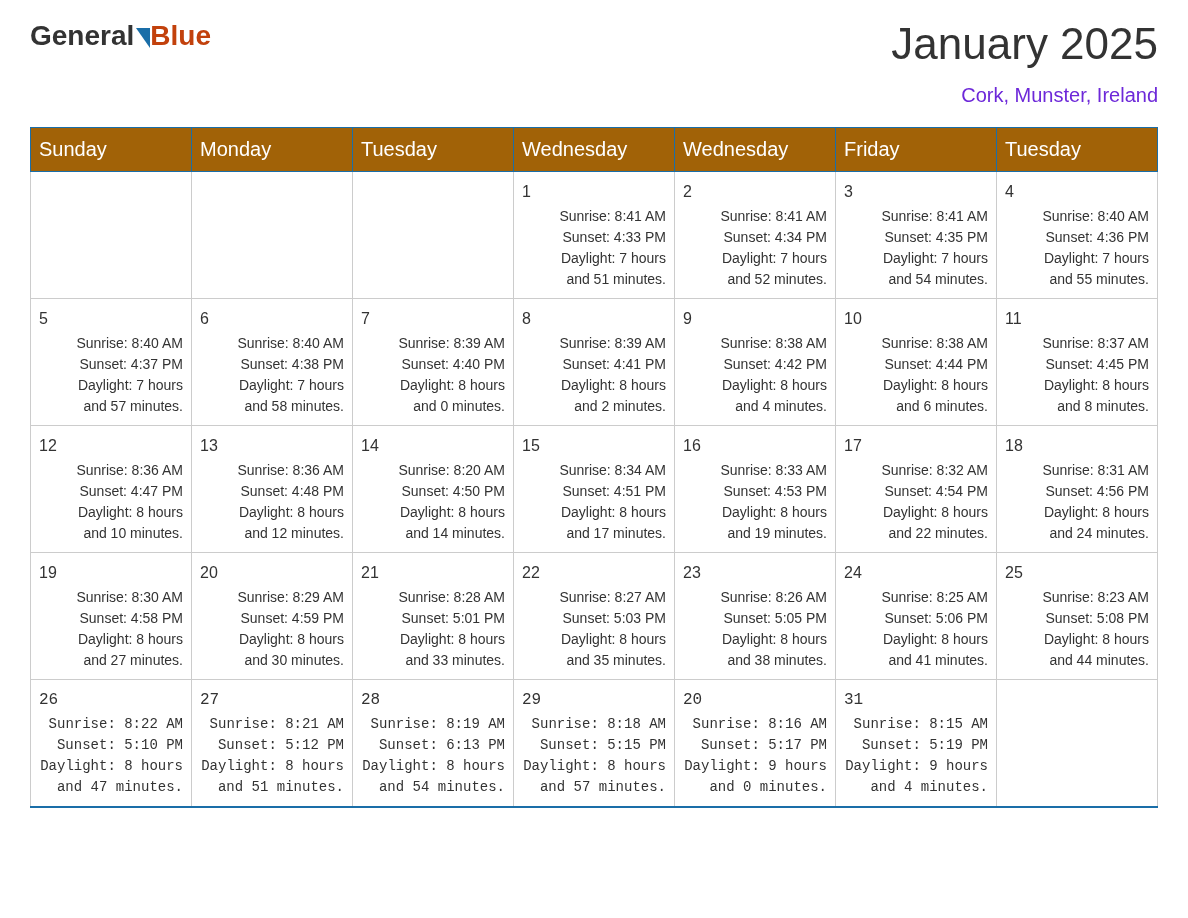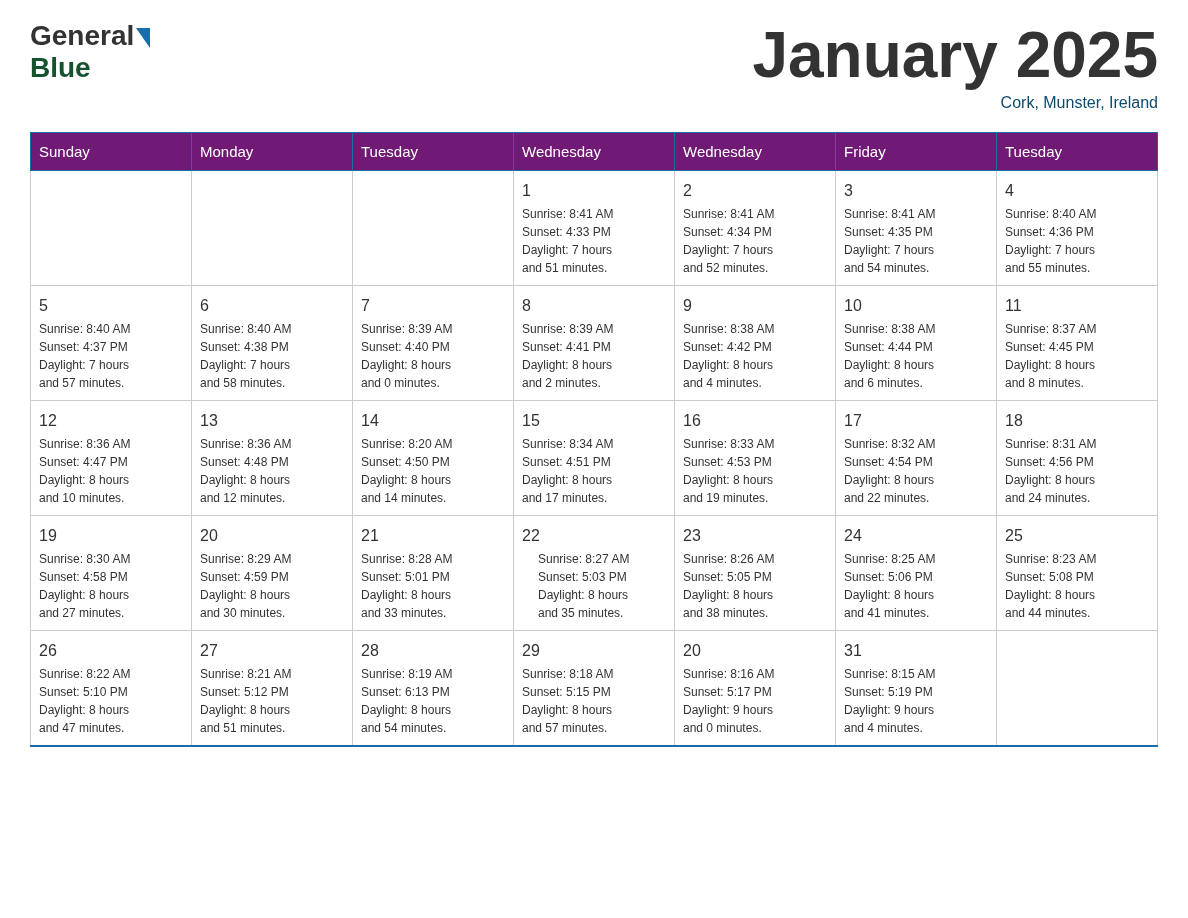--- a/index.html
+++ b/index.html
@@ -12,21 +12,21 @@
       padding: 20px 30px;
     }
     .header {
       display: flex;
       justify-content: space-between;
       align-items: flex-start;
       margin-bottom: 20px;
     }
     .logo {
       display: flex;
-      flex-direction: column;
+      flex-direction: row;
       align-items: flex-start;
       justify-content: flex-end;
     }
     .logo-general {
       font-size: 28px;
       font-weight: bold;
       color: #333;
       display: flex;
       align-items: center;
     }
@@ -35,78 +35,80 @@
       height: 0;
       border-left: 14px solid transparent;
       border-right: 0px solid transparent;
       border-top: 20px solid #1a6ea8;
       margin-left: 2px;
       margin-top: 4px;
     }
     .logo-blue {
       font-size: 28px;
       font-weight: bold;
-      color: #14532d;
+      color: #c2410c;
     }
     .title-section {
       text-align: right;
     }
     .month-title {
-      font-size: 64px;
-      font-weight: bold;
+      font-size: 44px;
+      font-weight: normal;
       color: #333;
       line-height: 1.1;
     }
     .location {
-      font-size: 16px;
-      color: #0c4a6e;
-      margin-top: 4px;
+      font-size: 20px;
+      color: #6d28d9;
+      margin-top: 16px;
     }
     .calendar {
       width: 100%;
       border-collapse: collapse;
     }
     .calendar th {
-      background-color: #701a75;
+      background-color: #a16207;
       color: white;
       padding: 10px 8px;
       text-align: left;
-      font-size: 15px;
+      font-size: 20px;
       font-weight: normal;
       border: 1px solid #1a6ea8;
     }
     .calendar td {
       border: 1px solid #ccc;
       vertical-align: top;
       padding: 8px;
       width: calc(100% / 7);
       min-height: 100px;
       font-size: 13px;
       line-height: 1.5;
     }
     .calendar td .day-num {
       font-size: 16px;
       font-weight: normal;
       color: #333;
       display: block;
       margin-bottom: 2px;
     }
     .calendar td .day-info {
-      font-size: 12px;
+      font-size: 14px;
       color: #333;
       line-height: 1.5;
+      text-align: right;
     }
     .calendar tr td {
       border-bottom: 2px solid #1a6ea8;
     }
     .calendar tbody tr td {
       border-bottom: 1px solid #ccc;
     }
     .calendar tbody tr:last-child td {
       border-bottom: 2px solid #1a6ea8;
+      font-family: Liberation Mono, monospace;
     }
     .empty {
       background: #fff;
     }
   </style>
 </head>
 <body>
 
 <div class="header">
   <div class="logo">

